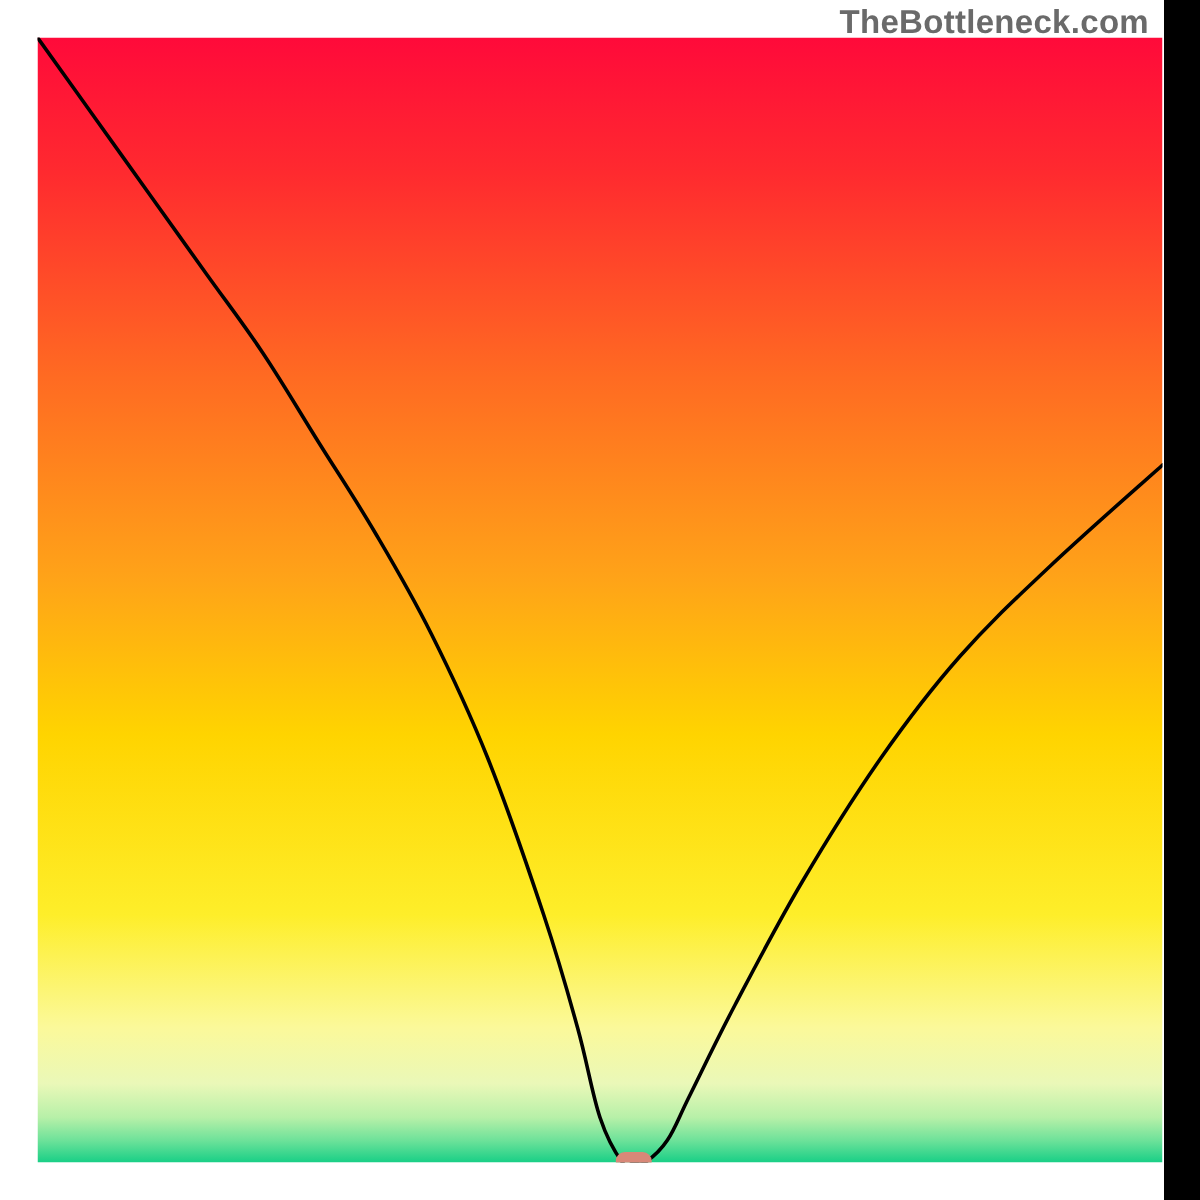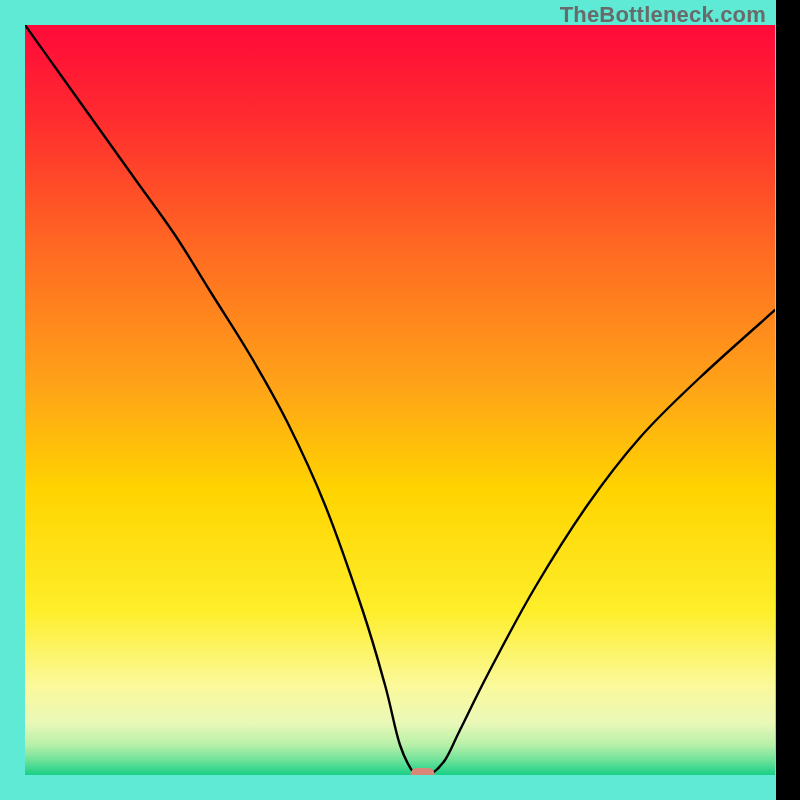--- a/index.html
+++ b/index.html
@@ -7,21 +7,21 @@
     padding: 0;
     width: 800px;
     height: 800px;
     background: #000;
     overflow: hidden;
   }
   .frame {
     position: relative;
     width: 776px;
     height: 800px;
-    background: #5eead4;
+    background: #ffffff;
   }
   .plot {
     position: absolute;
     left: 25px;
     top: 25px;
     width: 750px;
     height: 750px;
   }
   .watermark {
     position: absolute;

